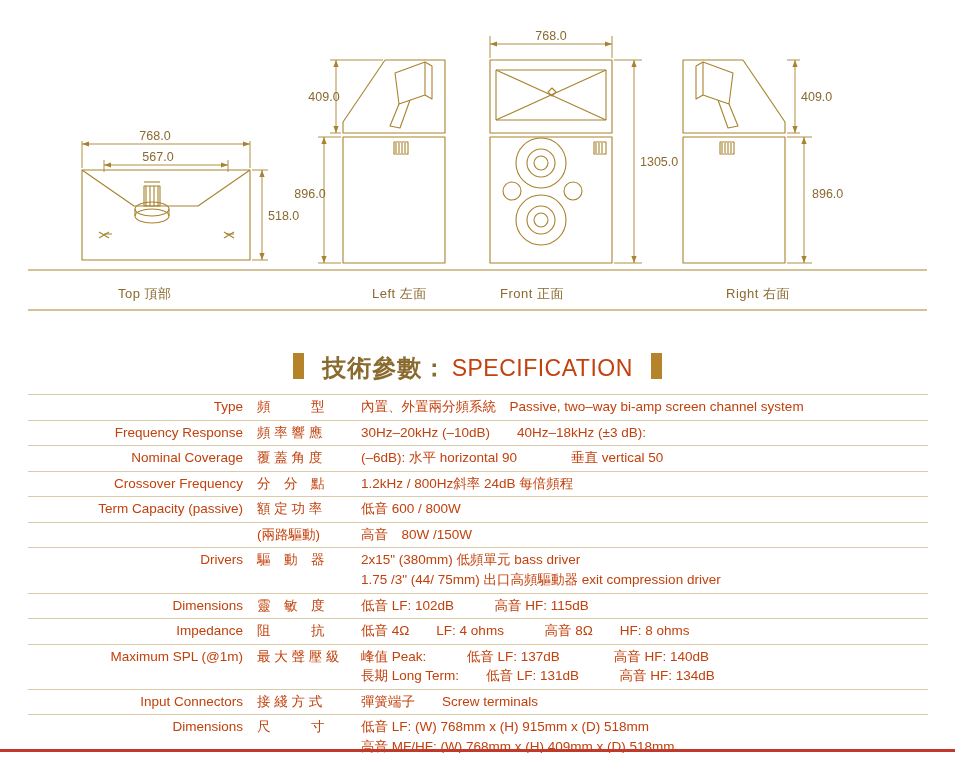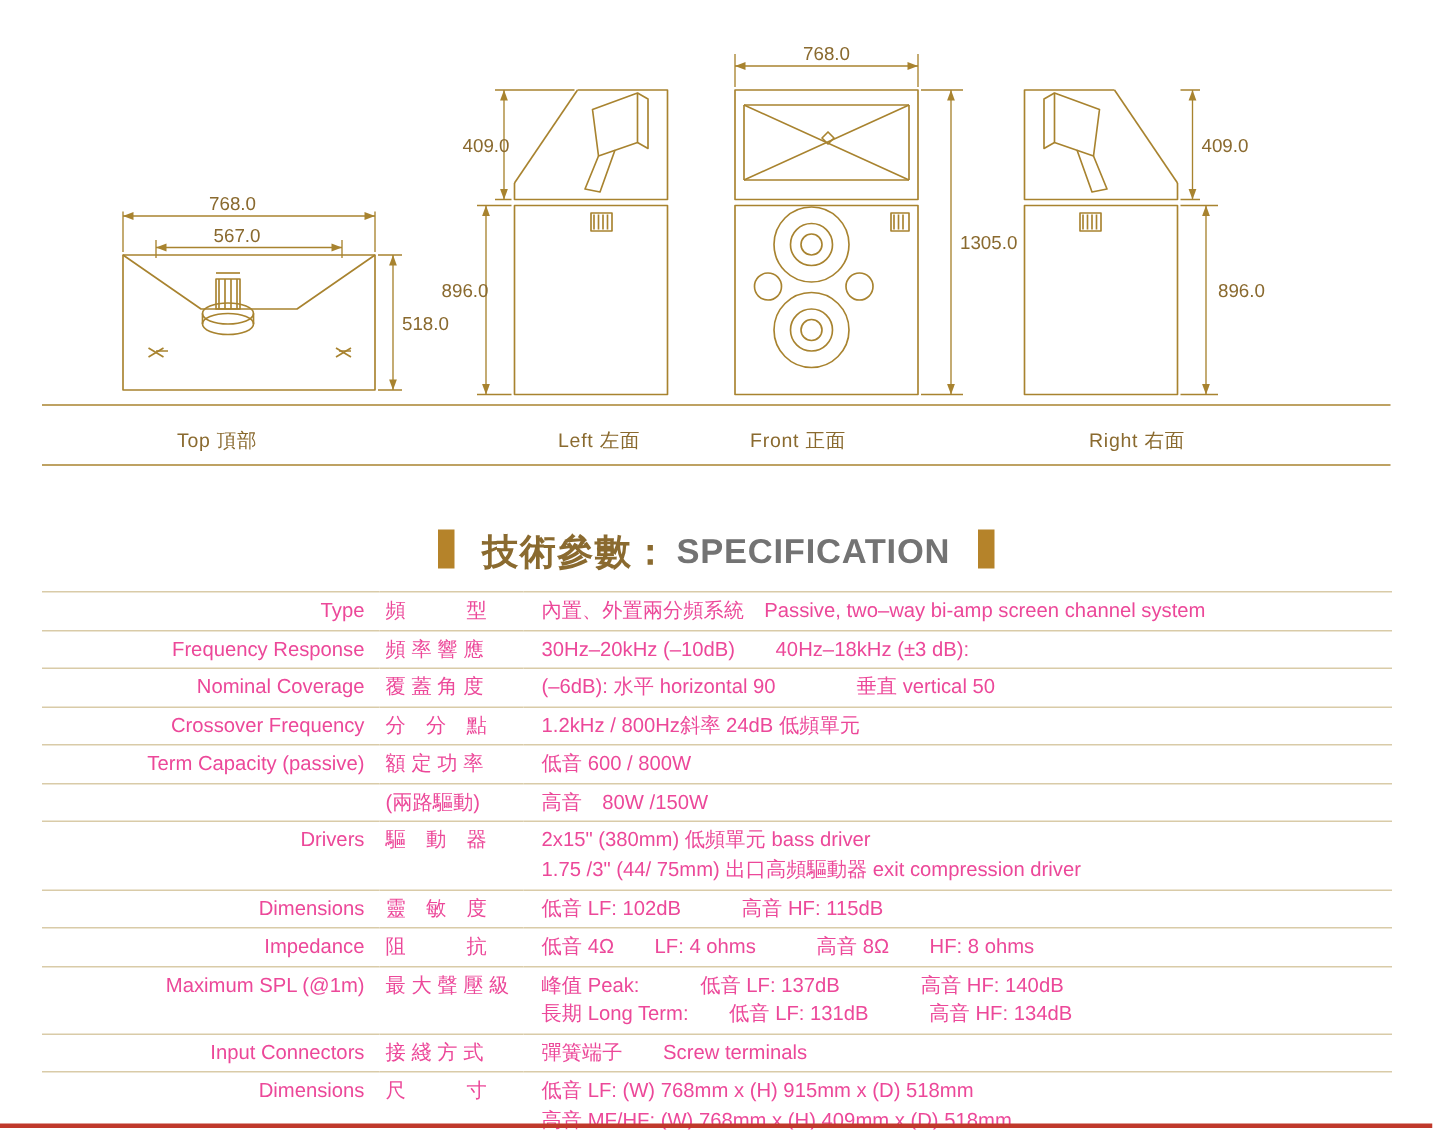--- a/index.html
+++ b/index.html
@@ -65,22 +65,22 @@
   }
   .spec-head .cn {
     font-size: 24px;
     font-weight: bold;
     color: #8a6a2f;
     vertical-align: middle;
     letter-spacing: 1px;
   }
   .spec-head .en {
     font-size: 23px;
-    font-weight: bold;
-    color: #737373;
+    font-weight: normal;
+    color: #c2410c;
     vertical-align: middle;
     letter-spacing: 0.5px;
   }
 
   
   .spec-table {
     position: absolute;
     left: 28px;
     top: 394px;
     width: 900px;
@@ -89,21 +89,21 @@
   }
   .spec-table tr {
     border-bottom: 1px solid #d9cba8;
   }
   .spec-table tr:first-child {
     border-top: 1px solid #d9cba8;
   }
   .spec-table td {
     padding: 2px 0 3px 0;
     vertical-align: top;
-    color: #ec4899;
+    color: #c2410c;
     line-height: 1.45;
     margin-top: 23px;
   }
   .col-en {
     width: 215px;
     text-align: right;
     padding-right: 10px !important;
     white-space: nowrap;
   }
   .col-cn {
@@ -322,21 +322,21 @@
           <td class="col-en">Nominal Coverage</td>
           <td class="col-cn">覆 蓋 角 度</td>
           <td class="col-val">
             <span class="val-line">(–6dB): 水平 horizontal 90　　　　垂直 vertical 50</span>
           </td>
         </tr>
         <tr>
           <td class="col-en">Crossover Frequency</td>
           <td class="col-cn">分　分　點</td>
           <td class="col-val">
-            <span class="val-line">1.2kHz / 800Hz斜率 24dB 低頻單元</span>
+            <span class="val-line">1.2kHz / 800Hz斜率 24dB 每倍頻程</span>
           </td>
         </tr>
         <tr>
           <td class="col-en">Term Capacity (passive)</td>
           <td class="col-cn">額 定 功 率</td>
           <td class="col-val">
             <span class="val-line">低音  600  / 800W</span>
           </td>
         </tr>
         <tr>

